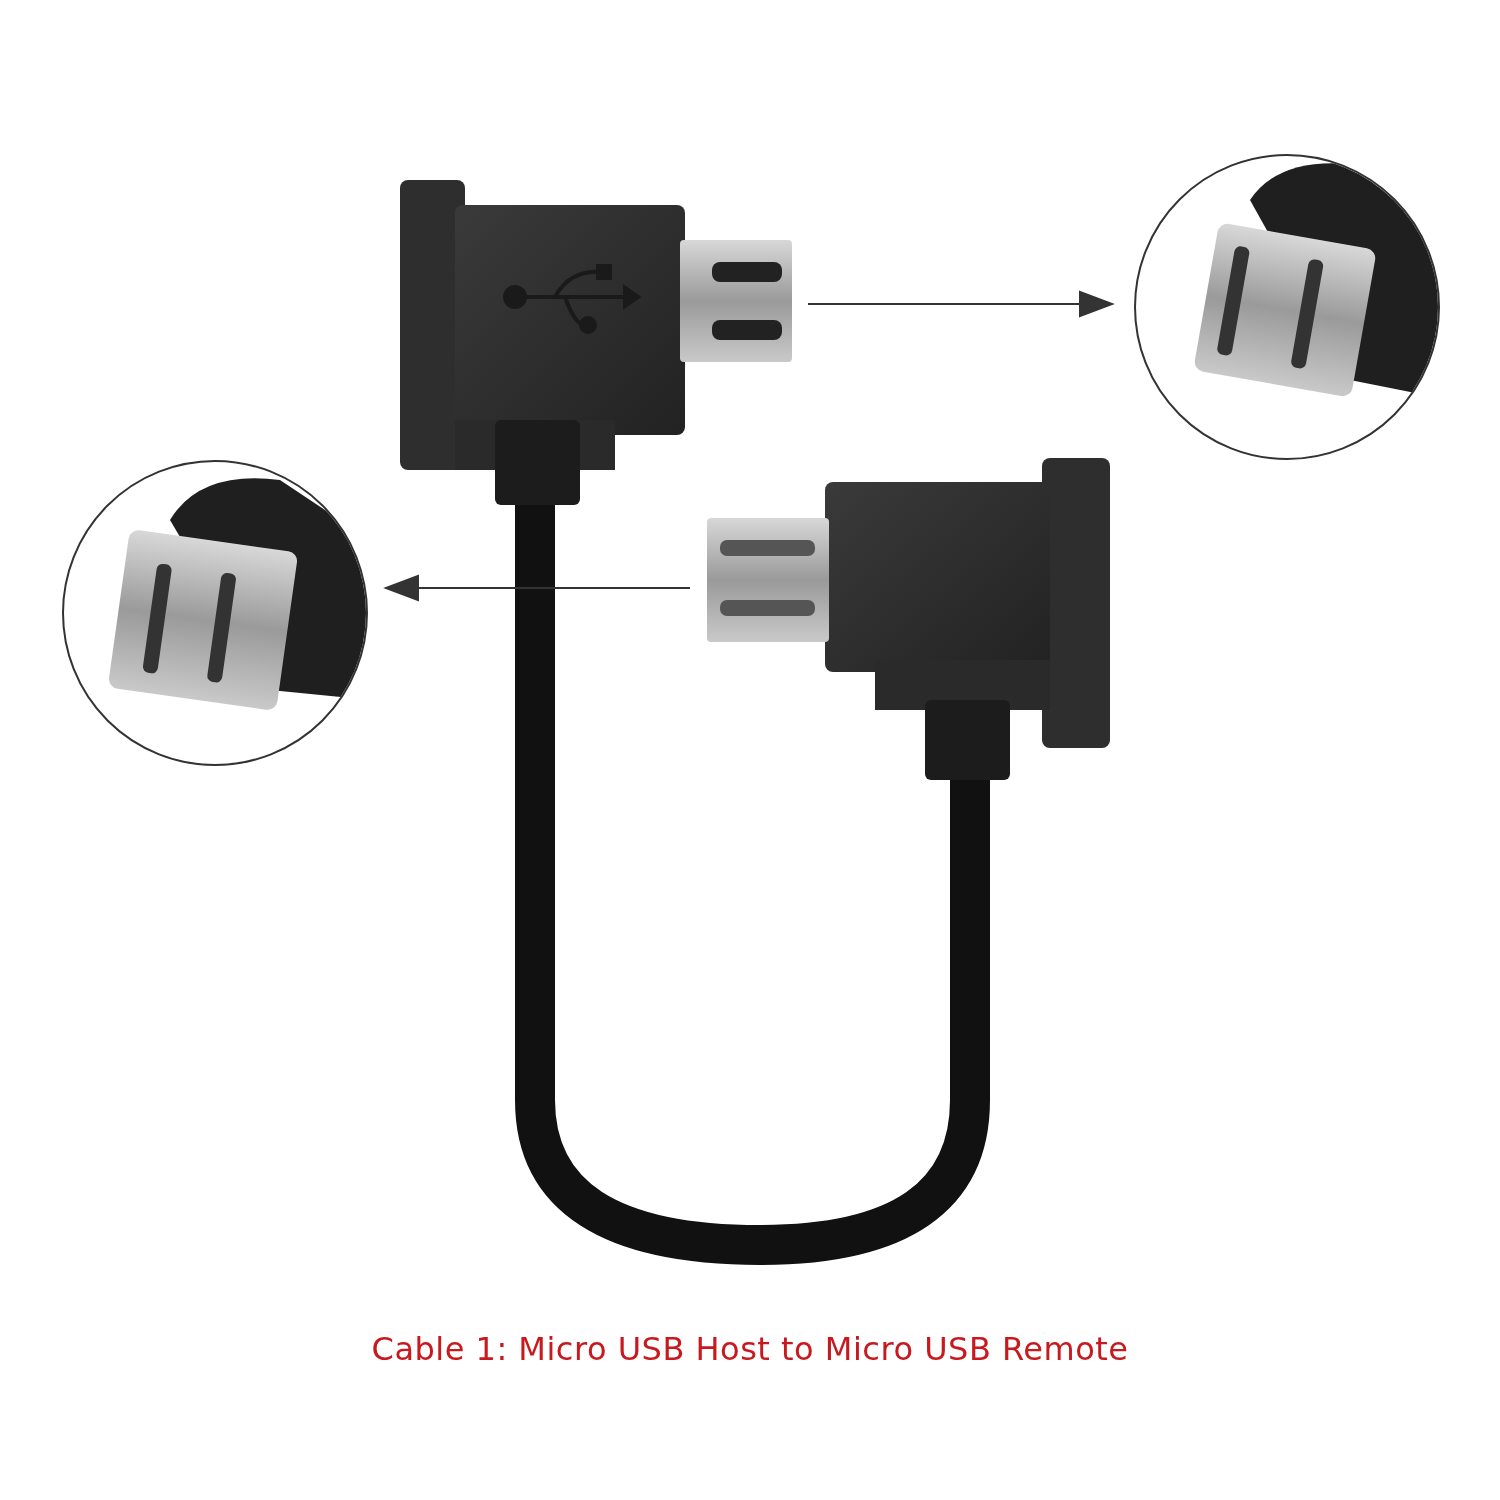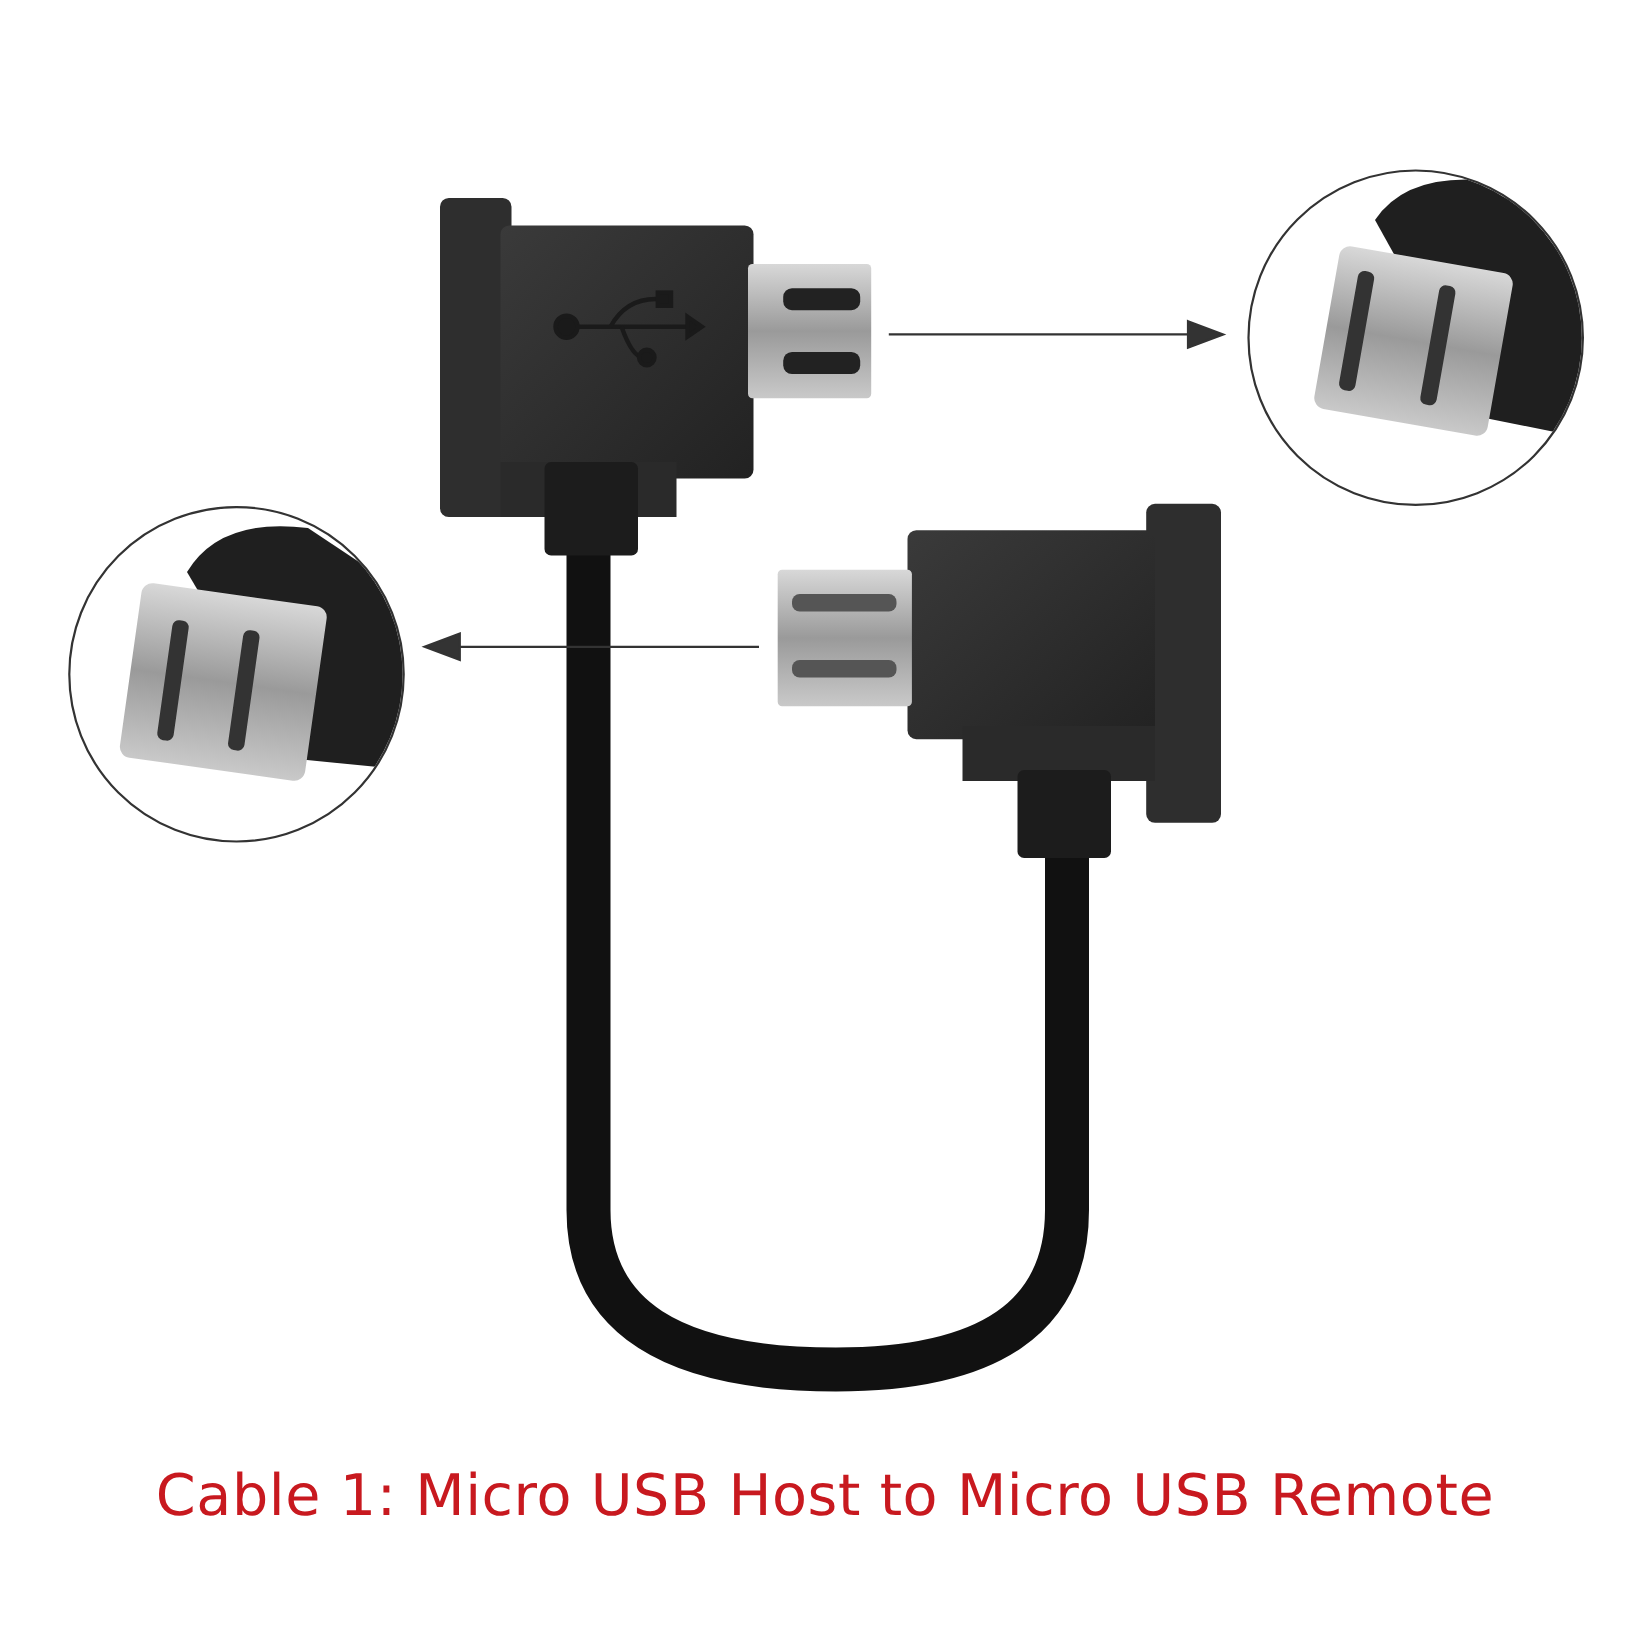--- a/index.html
+++ b/index.html
@@ -1,19 +1,19 @@
 <!DOCTYPE html>
 <html><head>
 <meta charset="utf-8">
 <style>
   html,body{margin:0;padding:0;background:#ffffff;}
   .stage{position:relative;width:1500px;height:1500px;background:#ffffff;overflow:hidden;}
   svg{position:absolute;left:0;top:0;}
   .caption{position:absolute;left:0;top:1330px;width:1500px;text-align:center;
-    font-family:"DejaVu Sans",sans-serif;font-size:52px;color:#c8191f;letter-spacing:0.5px;}
+    font-family:"DejaVu Sans",sans-serif;font-size:32px;color:#c8191f;letter-spacing:0.5px;}
 </style>
 </head>
 <body>
 
 <div class="stage">
   <svg width="1500" height="1500" viewBox="0 0 1500 1500">
     <defs>
       <linearGradient id="metal" x1="0" y1="0" x2="0" y2="1">
         <stop offset="0" stop-color="#d8d8d8"></stop>
         <stop offset="0.5" stop-color="#9a9a9a"></stop>

